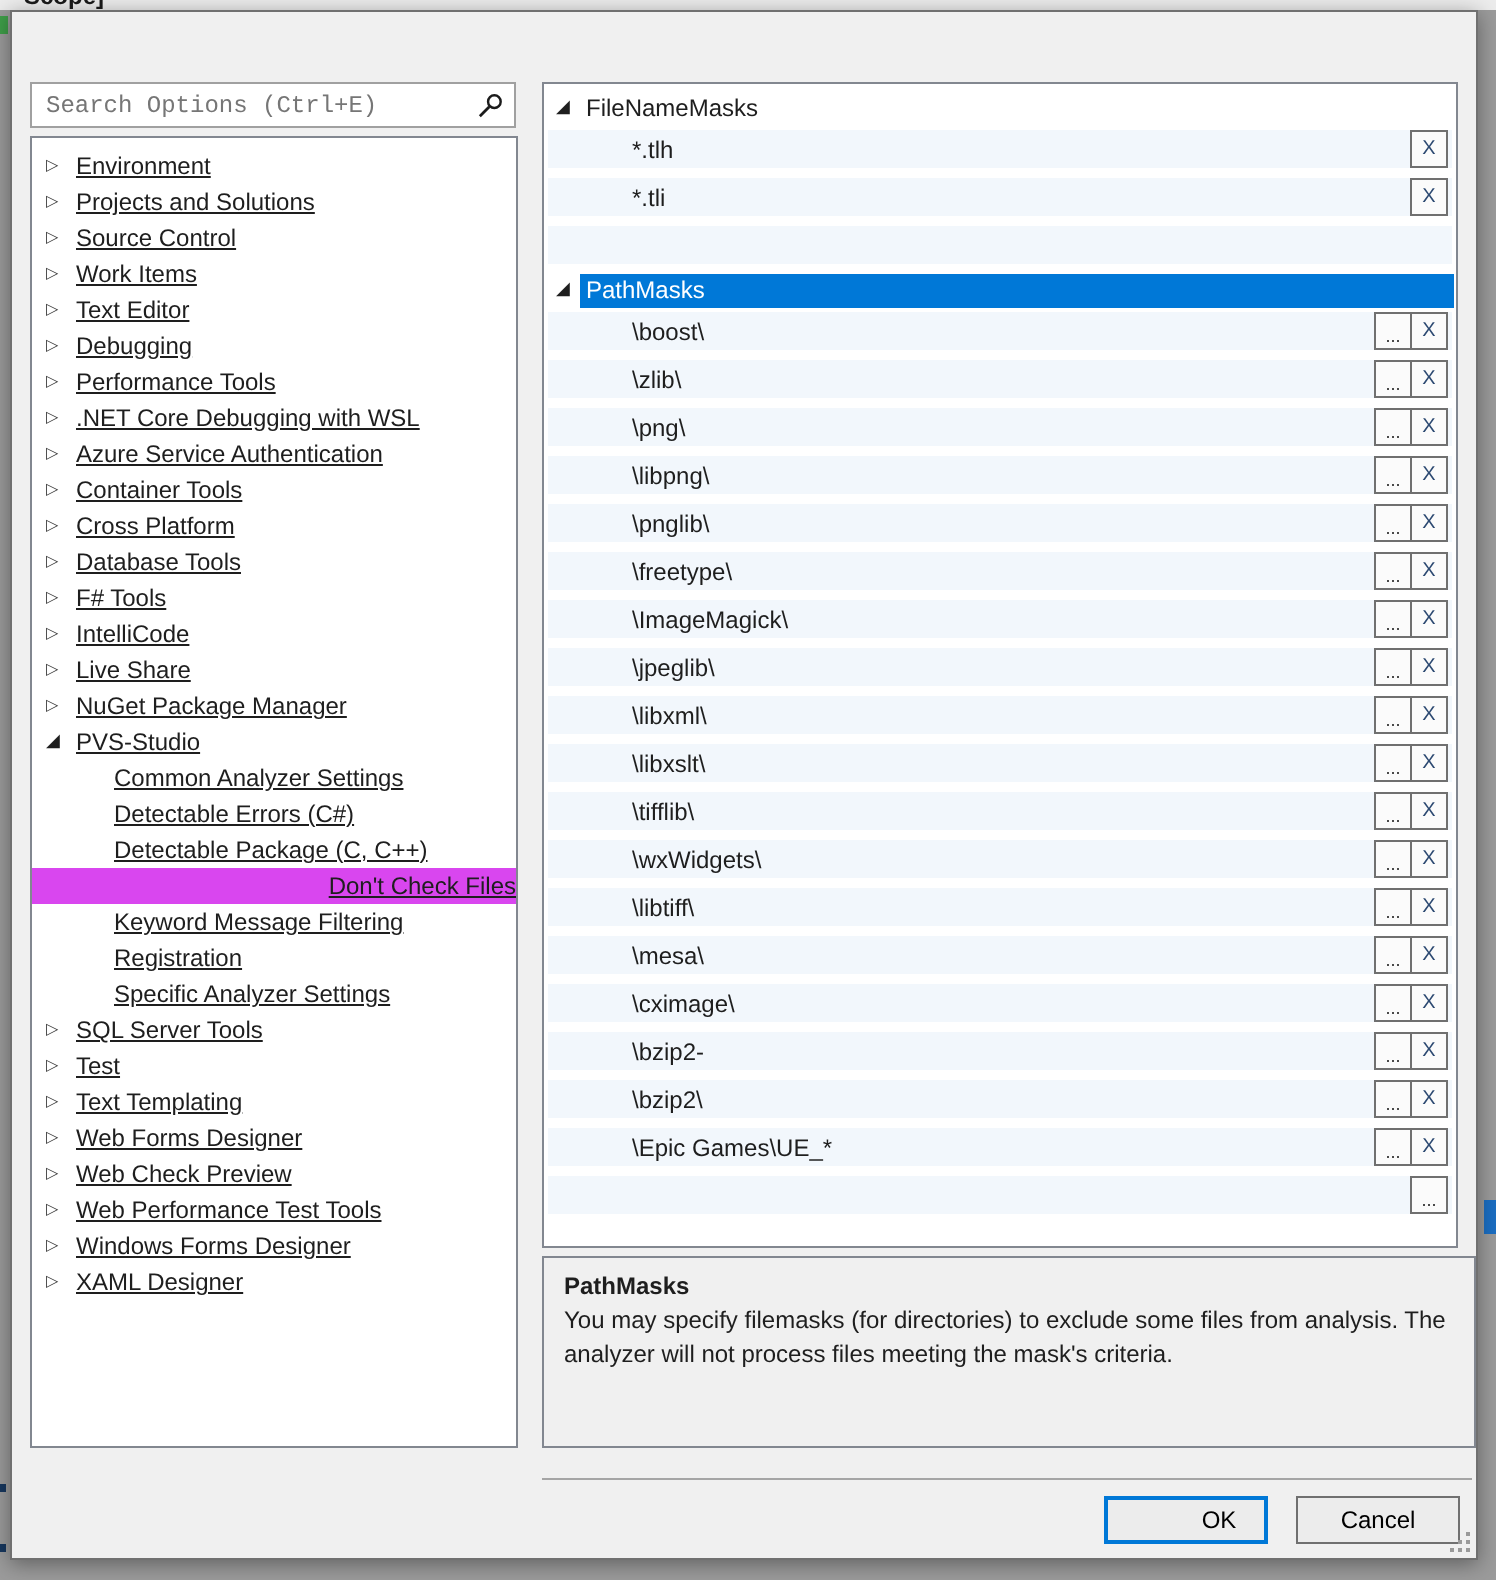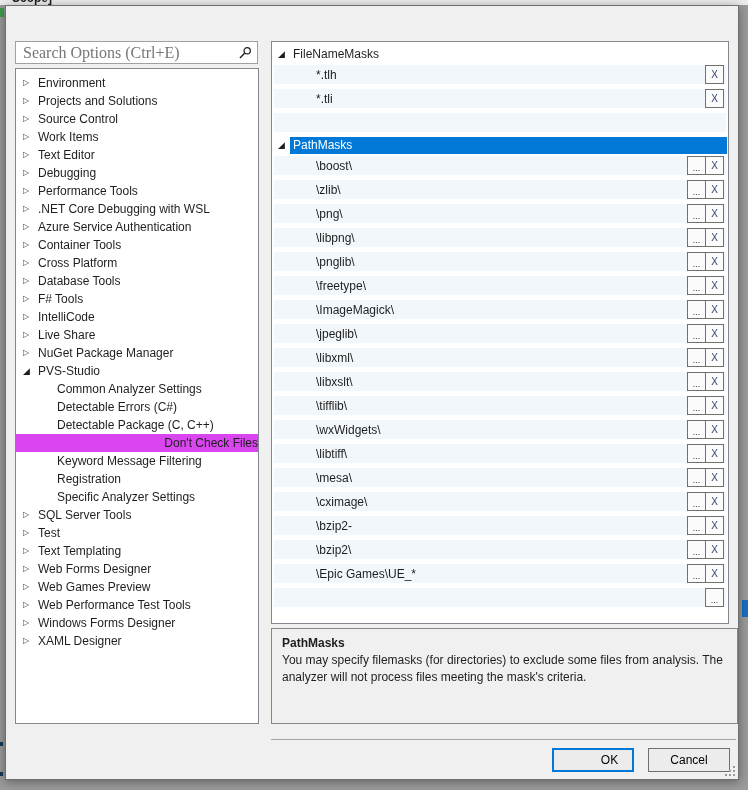--- a/index.html
+++ b/index.html
@@ -27,33 +27,33 @@
   .title{position:absolute;left:19px;top:9px;font-size:12px;color:#000;}
   .help-btn{position:absolute;left:658px;top:4px;width:28px;height:24px;border:none;background:transparent;
     font-family:"Liberation Sans",sans-serif;font-size:14px;color:#000;cursor:default;}
   .close-btn{position:absolute;left:702px;top:4px;width:30px;height:24px;border:none;background:transparent;padding:0;cursor:default;}
   .close-btn svg{display:block;margin:auto;}
 
   
   .search-box{position:absolute;left:9px;top:35px;width:243px;height:23px;background:#fff;
     border:1px solid #a0a0a0;box-sizing:border-box;}
   .search-box input{position:absolute;left:5px;top:2px;width:205px;height:16px;border:none;outline:none;
-    font-family:Liberation Serif, serif;font-size:16px;color:#333;background:transparent;}
+    font-family:Liberation Mono, monospace;font-size:12px;color:#333;background:transparent;}
   .search-box input::placeholder{color:#767676;opacity:1;}
   .search-icon{position:absolute;right:5px;top:4px;}
 
   
   .tree{position:absolute;left:9px;top:62px;width:244px;height:656px;background:#fff;
     border:1px solid #828790;box-sizing:border-box;padding-top:5px;overflow:hidden;}
   .tree-item{display:flex;align-items:center;height:18px;padding-left:7px;white-space:nowrap;cursor:default;}
   .tree-item .expander{width:15px;flex:0 0 15px;font-family:"DejaVu Sans",sans-serif;font-size:8px;color:#3c3c3c;line-height:18px;}
   .tree-item .expander.exp{font-size:9px;color:#1e1e1e;}
   .tree-item.child{padding-left:26px;}
   .tree-item.selected{background:#d946ef;justify-content:flex-end;}
-  .tree-item .label{font-size:12px;color:#1e1e1e;}
+  .tree-item .label{font-size:12px;color:#1e1e1e;text-decoration:underline;}
 
   
   .masks-panel{position:absolute;left:265px;top:35px;width:458px;height:583px;background:#fff;
     border:1px solid #828790;box-sizing:border-box;padding-top:4px;overflow:hidden;}
   .section-hdr{display:flex;align-items:center;height:16px;margin:0 1px 3px 1px;}
   .section-hdr .hdr-arrow{width:12px;flex:0 0 12px;margin-left:5px;font-family:"DejaVu Sans",sans-serif;
     font-size:9px;color:#1e1e1e;text-align:left;}
   .section-hdr .hdr-label{flex:1;font-size:12px;padding:1px 0 2px 3px;color:#1e1e1e;}
   .section-hdr.selected .hdr-label{background:#0078d7;color:#ffffff;}
   .mask-row{position:relative;height:19px;margin:0 2px 5px 2px;background:#f2f7fc;
@@ -215,21 +215,21 @@
       <div class="tree-item">
         <span class="expander">▷</span>
         <span class="label">Text Templating</span>
       </div>
       <div class="tree-item">
         <span class="expander">▷</span>
         <span class="label">Web Forms Designer</span>
       </div>
       <div class="tree-item">
         <span class="expander">▷</span>
-        <span class="label">Web Games Preview</span>
+        <span class="label">Web Check Preview</span>
       </div>
       <div class="tree-item">
         <span class="expander">▷</span>
         <span class="label">Web Performance Test Tools</span>
       </div>
       <div class="tree-item">
         <span class="expander">▷</span>
         <span class="label">Windows Forms Designer</span>
       </div>
       <div class="tree-item">

